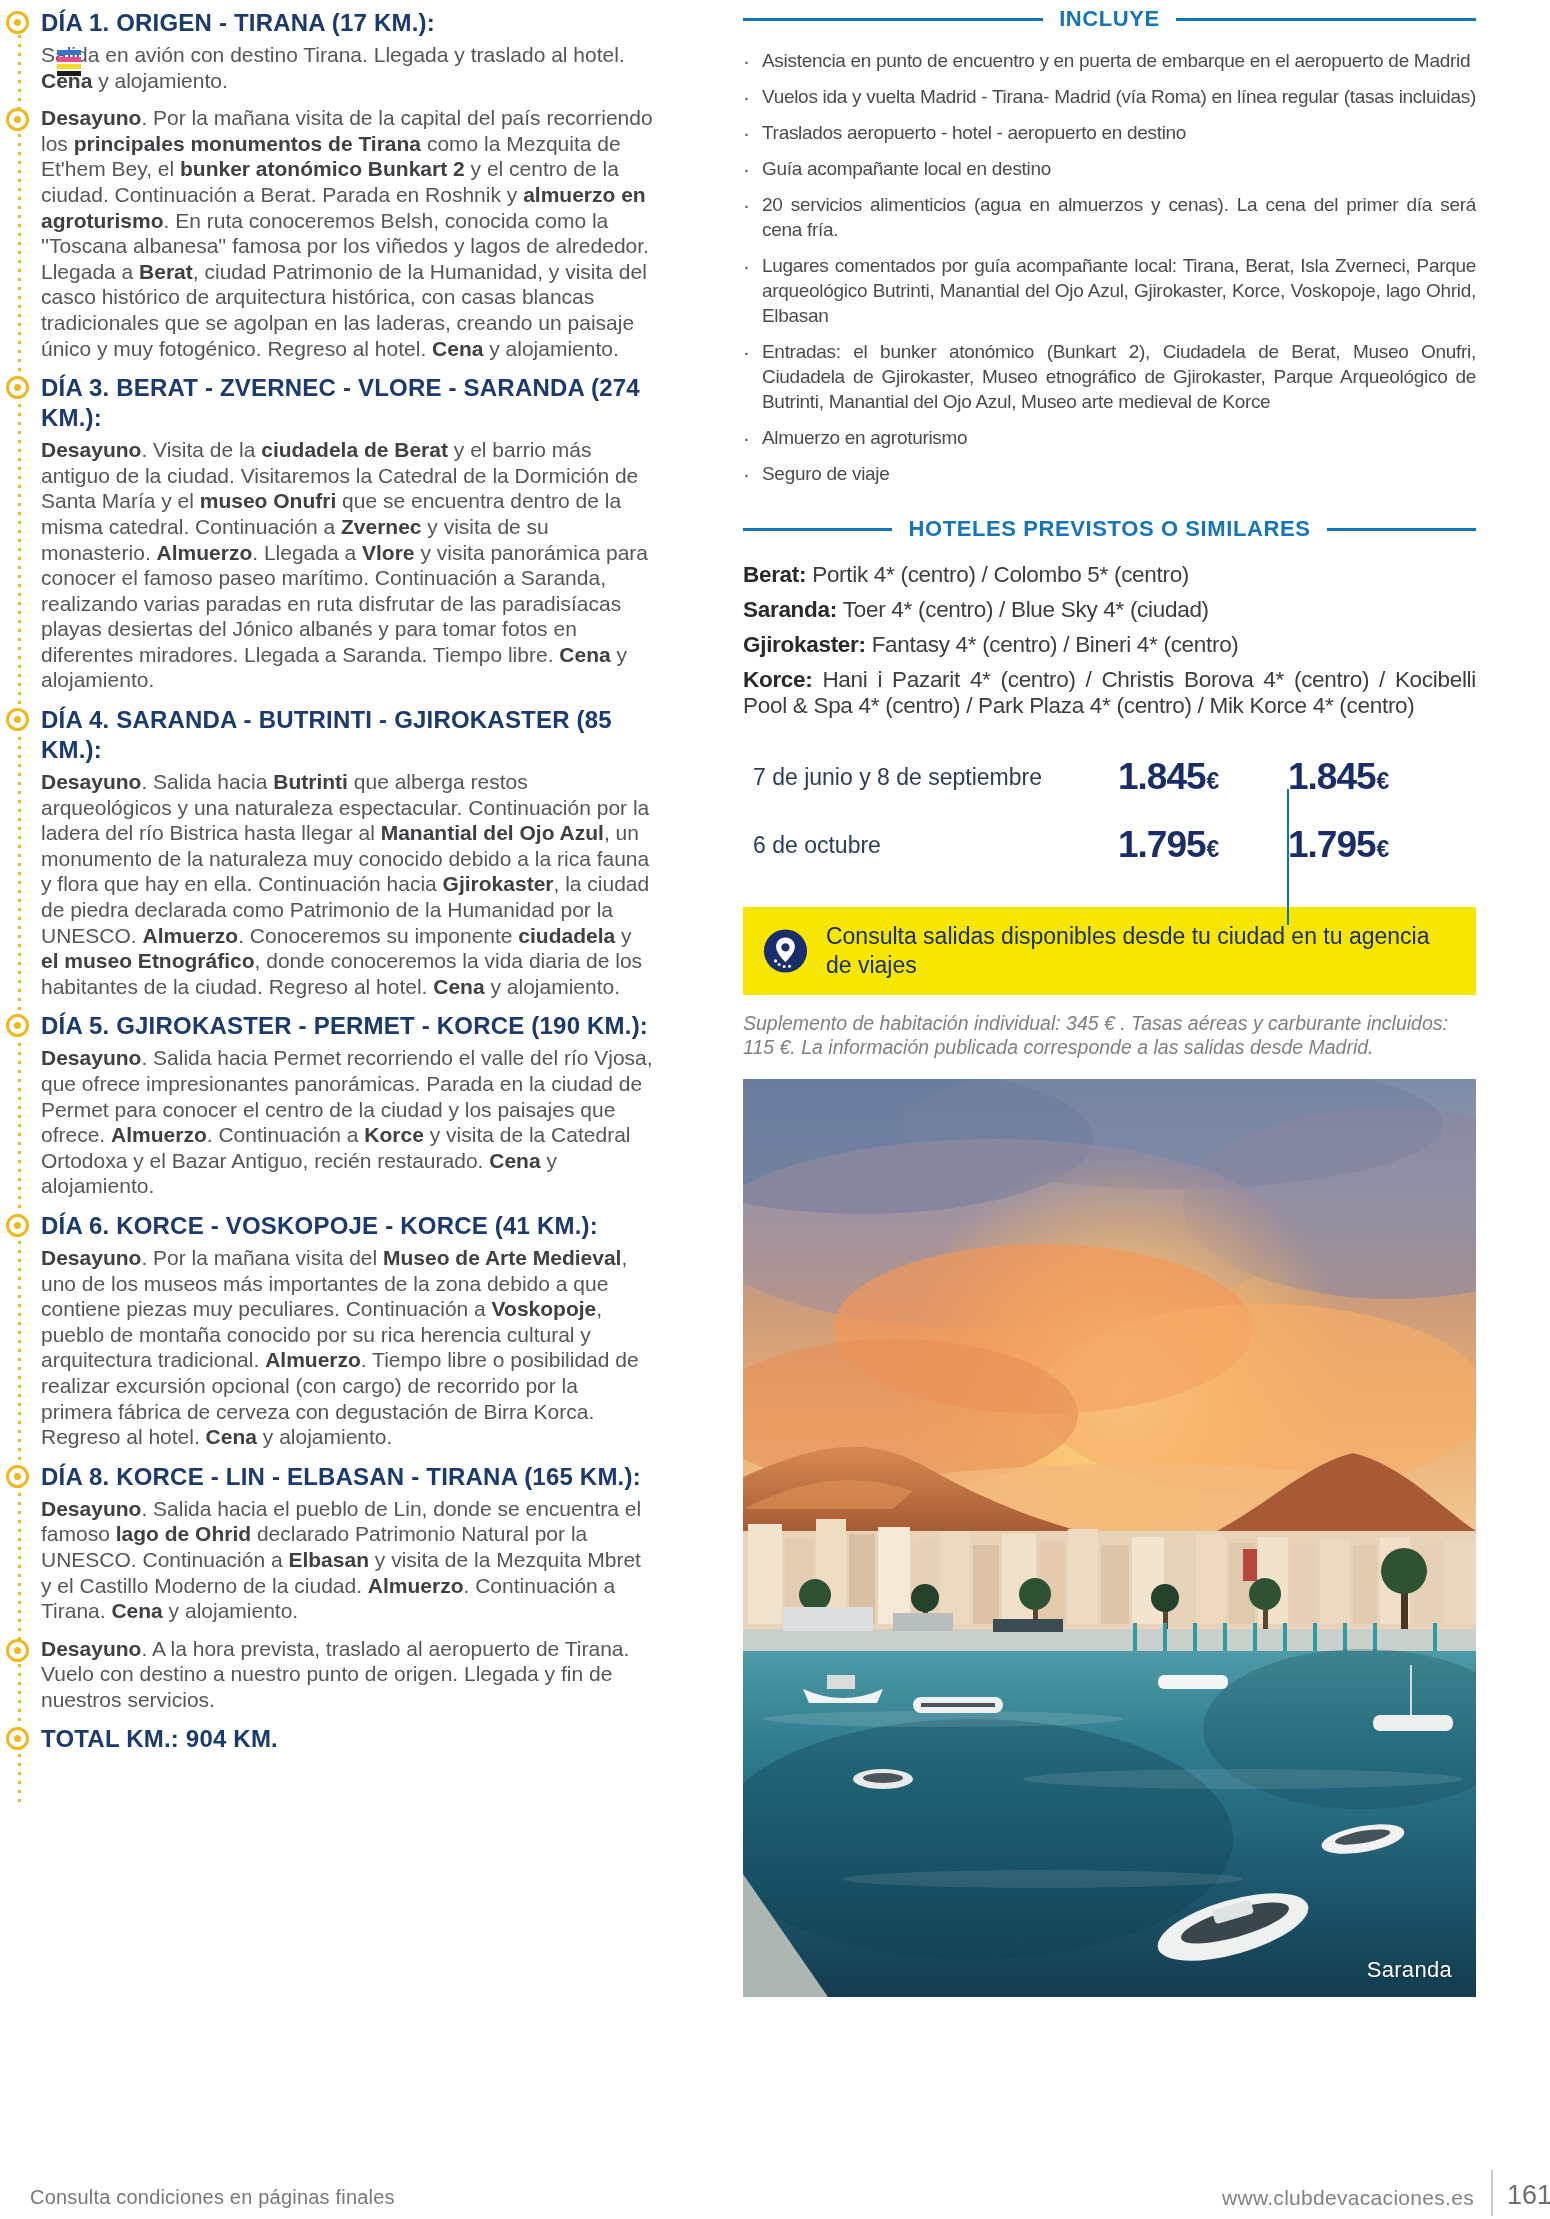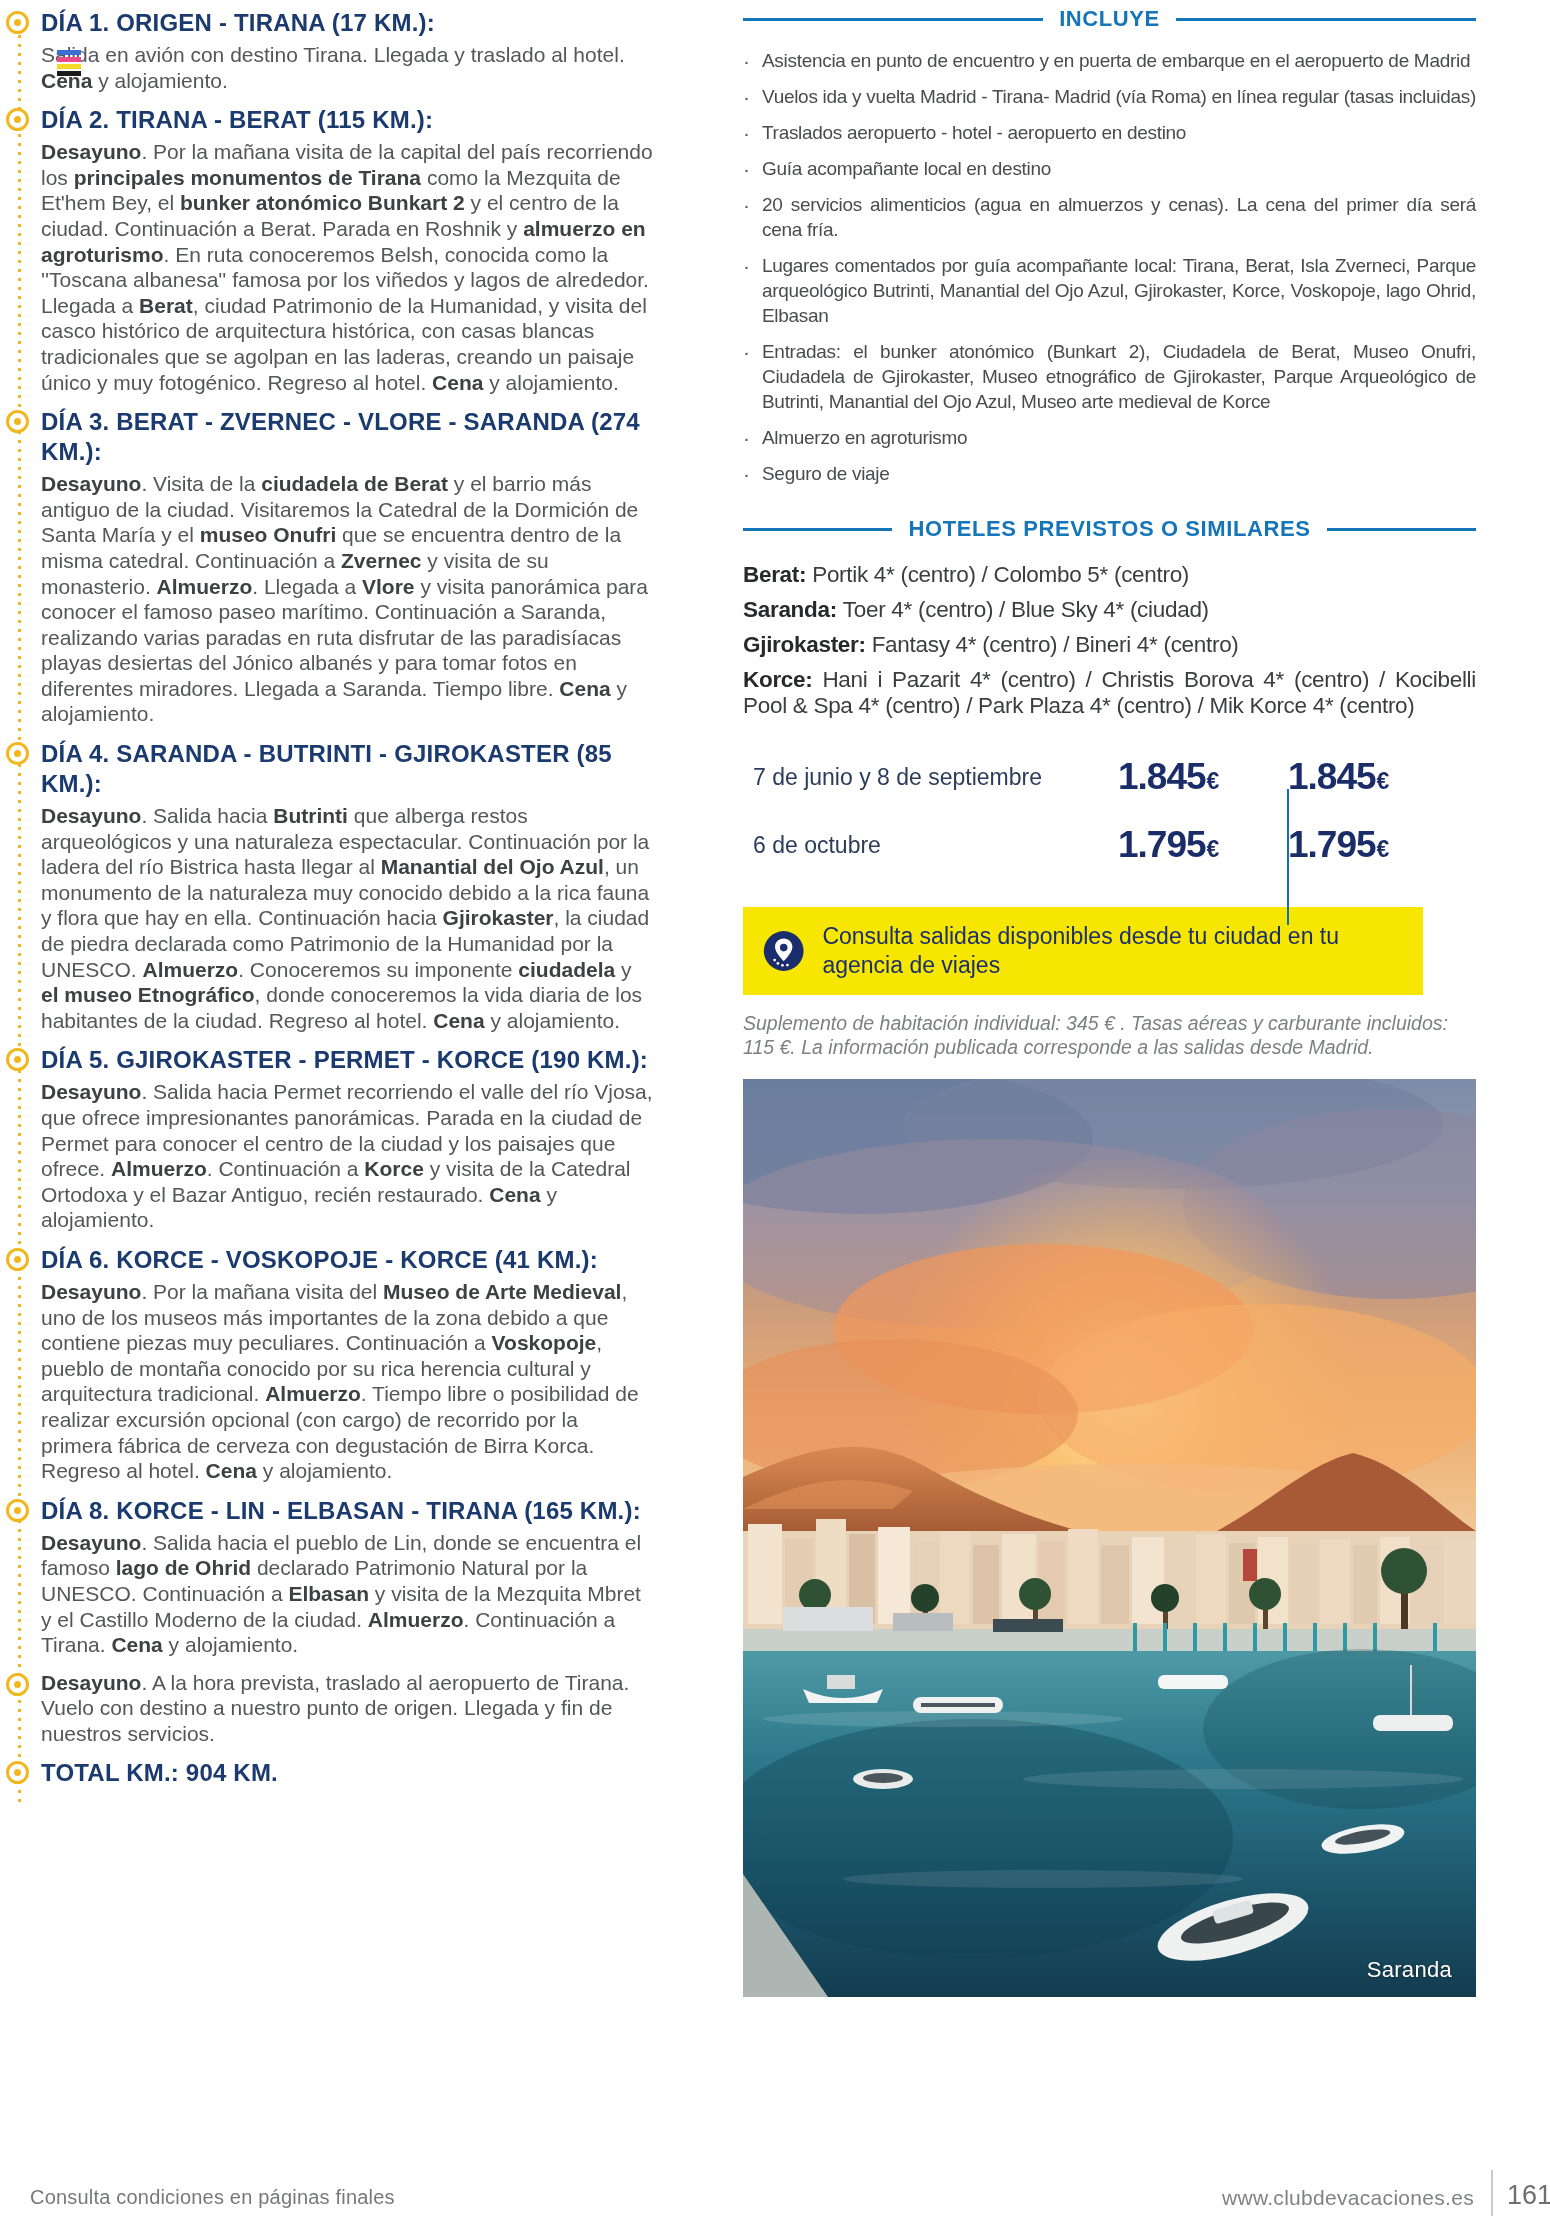--- a/index.html
+++ b/index.html
@@ -44,21 +44,21 @@
   .pt-head .c1{width:170px;text-align:center;color:#fff;font-weight:800;font-size:20px;letter-spacing:.8px;}
   .pt-head .c2{width:188px;text-align:center;color:#fff;font-weight:800;font-size:20px;letter-spacing:.8px;}
   .pt-row{display:flex;height:68px;align-items:center;}
   .pt-row .lbl{width:375px;padding-left:10px;box-sizing:border-box;font-size:23px;color:#2C3C5C;}
   .pt-row .price{width:170px;text-align:left;color:#1B2D68;font-weight:800;font-size:37px;letter-spacing:-1px;}
   .pt-row .price:last-child{width:188px;}
   .pt-row .cur{font-size:23px;font-weight:700;margin-left:1px;}
   .pt-divider{position:absolute;left:544px;top:46px;width:2px;height:136px;background:#0F72B8;}
 
   .note-box{margin-top:28px;background:#F7E600;display:flex;align-items:center;gap:18px;
-            padding:15px 20px;box-sizing:border-box;width:680px;}
+            padding:15px 20px;box-sizing:border-box;width:733px;}
   .note-txt{color:#1B2F6B;font-size:23px;line-height:29px;font-weight:500;}
 
   .fine-print{margin-top:16px;font-style:italic;color:#7D7F83;font-size:19.5px;line-height:24px;max-width:720px;}
 
   .photo{position:relative;margin-top:20px;width:733px;height:918px;overflow:hidden;}
   .photo svg{display:block;width:733px;height:918px;}
   .photo-caption{position:absolute;right:24px;bottom:14px;color:#ffffff;font-size:22px;
                  letter-spacing:.3px;text-shadow:0 1px 3px rgba(0,0,0,.4);}
 
   
@@ -80,21 +80,20 @@
       <span class="day-bullet-dot"></span>
     </span>
     <h3 class="day-title">DÍA 1. ORIGEN - TIRANA (17 KM.):</h3>
     <p class="day-body"><span>Salida en avión con destino Tirana. Llegada y traslado al hotel. </span><span class="b">Cena</span><span> y alojamiento.</span></p>
   </div>
 
   <div class="day-entry">
     <span class="day-bullet">
       <span class="day-bullet-dot"></span>
     </span>
-    <h3 class="day-title">DÍA 2. TIRANA - BERAT (115 KM.):</h3>
     <p class="day-body"><span class="b">Desayuno</span><span>. Por la mañana visita de la capital del país recorriendo los </span><span class="b">principales monumentos de Tirana</span><span> como la Mezquita de Et'hem Bey, el </span><span class="b">bunker atonómico Bunkart 2</span><span> y el centro de la ciudad. Continuación a Berat. Parada en Roshnik y </span><span class="b">almuerzo en agroturismo</span><span>. En ruta conoceremos Belsh, conocida como la ''Toscana albanesa'' famosa por los viñedos y lagos de alrededor. Llegada a </span><span class="b">Berat</span><span>, ciudad Patrimonio de la Humanidad, y visita del casco histórico de arquitectura histórica, con casas blancas tradicionales que se agolpan en las laderas, creando un paisaje único y muy fotogénico. Regreso al hotel. </span><span class="b">Cena</span><span> y alojamiento.</span></p>
   </div>
 
   <div class="day-entry">
     <span class="day-bullet">
       <span class="day-bullet-dot"></span>
     </span>
     <h3 class="day-title">DÍA 3. BERAT - ZVERNEC - VLORE - SARANDA (274 KM.):</h3>
     <p class="day-body"><span class="b">Desayuno</span><span>. Visita de la </span><span class="b">ciudadela de Berat</span><span> y el barrio más antiguo de la ciudad. Visitaremos la Catedral de la Dormición de Santa María y el </span><span class="b">museo Onufri</span><span> que se encuentra dentro de la misma catedral. Continuación a </span><span class="b">Zvernec</span><span> y visita de su monasterio. </span><span class="b">Almuerzo</span><span>. Llegada a </span><span class="b">Vlore</span><span> y visita panorámica para conocer el famoso paseo marítimo. Continuación a Saranda, realizando varias paradas en ruta disfrutar de las paradisíacas playas desiertas del Jónico albanés y para tomar fotos en diferentes miradores. Llegada a Saranda. Tiempo libre. </span><span class="b">Cena</span><span> y alojamiento.</span></p>
   </div>

